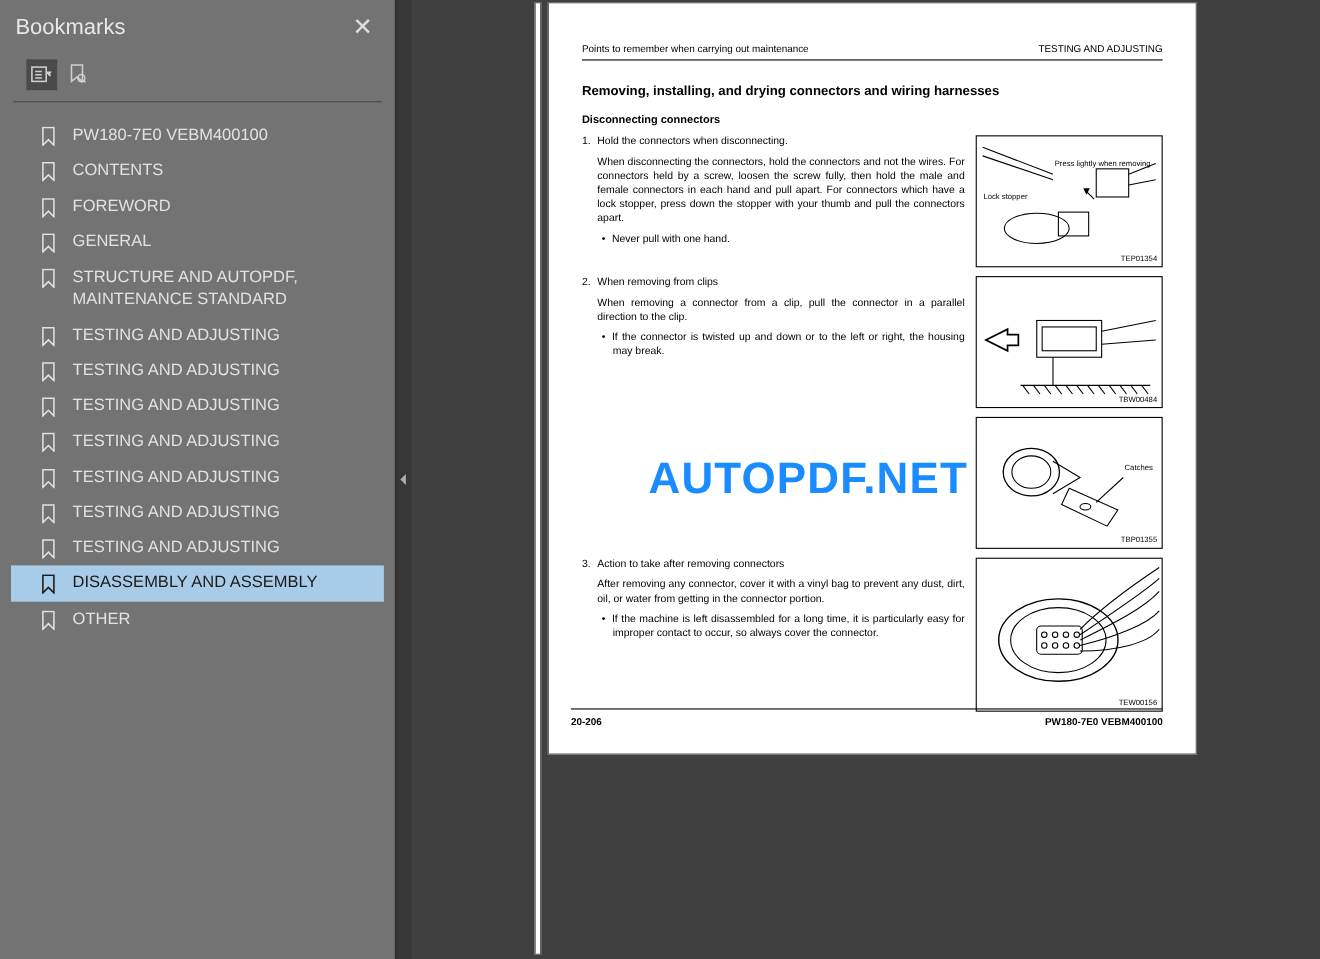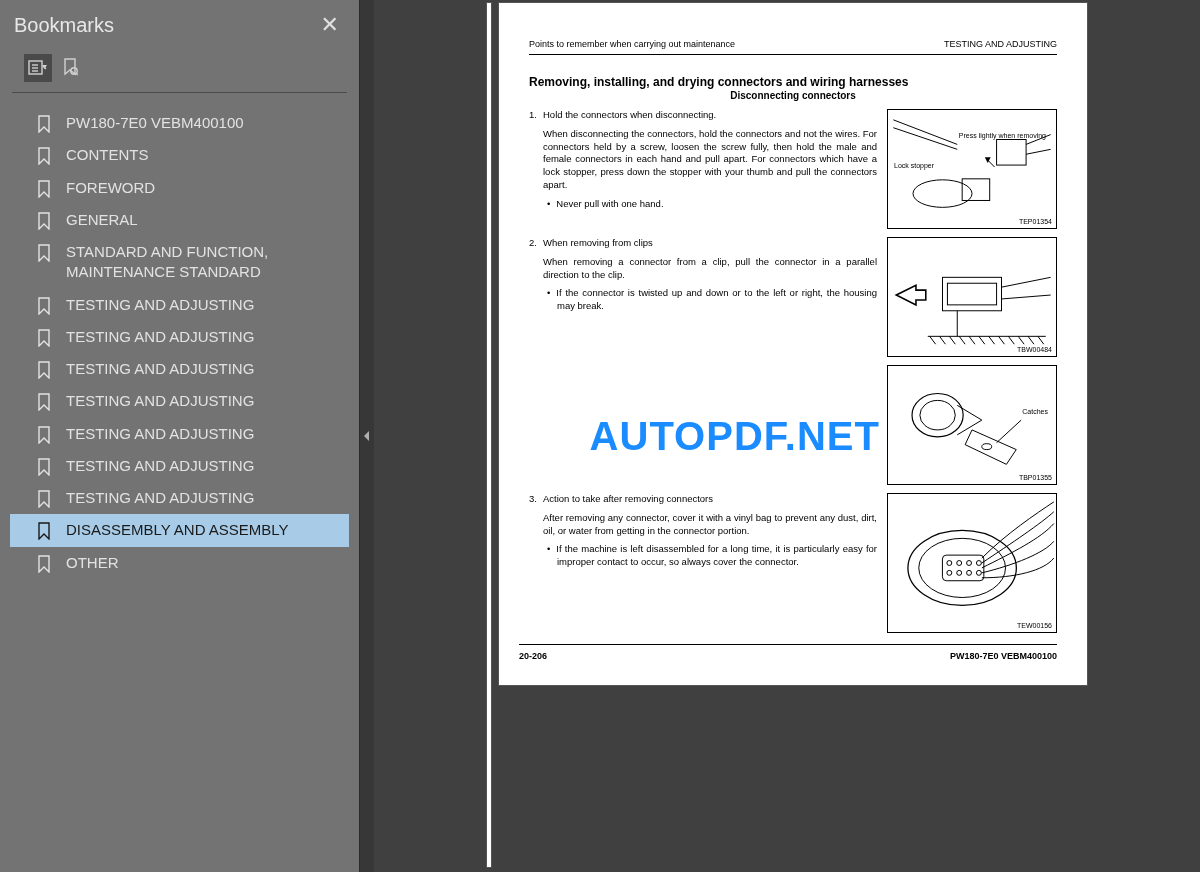--- a/index.html
+++ b/index.html
@@ -16,22 +16,22 @@
 .bookmark-item.selected { background: #a8cce8; color: #1a1a1a; }
 .bm-icon { flex-shrink: 0; width: 16px; height: 18px; margin-right: 14px; margin-top: 2px; }
 .bm-text { flex: 1; }
 .collapse-handle { width: 14px; background: #373737; display: flex; align-items: center; justify-content: center; cursor: pointer; }
 .collapse-handle svg { color: #b0b0b0; }
 .viewer { flex: 1; background: #404040; display: flex; align-items: flex-start; justify-content: center; padding: 2px; position: relative; }
 .page-wrap { display: flex; gap: 6px; height: 866px; }
 .page-sliver { width: 6px; background: #fff; border: 1px solid #555; }
 .page { width: 590px; height: 684px; background: #fff; border: 1px solid #555; position: relative; padding: 36px 30px 24px 30px; font-family: Arial, sans-serif; color: #000; font-size: 10px; }
 .pg-hdr { display: flex; justify-content: space-between; font-size: 9px; padding-bottom: 5px; border-bottom: 1px solid #000; margin-bottom: 20px; }
-.pg-title { font-size: 12px; font-weight: bold; line-height: 1.25; }
-.pg-sub { font-size: 10px; font-weight: bold; margin-bottom: 8px; text-align: center; }
+.pg-title { font-size: 12px; font-weight: bold; margin-bottom: 14px; line-height: 1.25; }
+.pg-sub { font-size: 10px; font-weight: bold; margin-bottom: 8px; }
 .sec { display: flex; margin-bottom: 8px; gap: 10px; }
 .sec-text { flex: 1; font-size: 9.5px; line-height: 1.35; text-align: justify; }
 .sec-text .num { display: inline-block; width: 14px; }
 .sec-text .body { padding-left: 14px; margin-top: 6px; }
 .sec-text .bullet { padding-left: 28px; margin-top: 6px; text-indent: -10px; }
 .sec-text .bullet::before { content: "•"; margin-right: 6px; }
 .fig { width: 170px; border: 1px solid #000; height: 120px; position: relative; display: flex; align-items: center; justify-content: center; font-size: 6px; color: #555; }
 .fig .fid { position: absolute; bottom: 3px; right: 4px; font-size: 7px; color: #000; }
 .fig svg { width: 100%; height: 100%; }
 .fig-label { position: absolute; font-size: 7px; color: #000; }
@@ -88,21 +88,21 @@
       <div class="bookmark-item">
         <svg class="bm-icon" viewBox="0 0 14 18">
           <path d="M2 1 H12 V17 L7 12 L2 17 Z" fill="none" stroke="currentColor" stroke-width="1.4"></path>
         </svg>
         <span class="bm-text">GENERAL</span>
       </div>
       <div class="bookmark-item">
         <svg class="bm-icon" viewBox="0 0 14 18">
           <path d="M2 1 H12 V17 L7 12 L2 17 Z" fill="none" stroke="currentColor" stroke-width="1.4"></path>
         </svg>
-        <span class="bm-text">STANDARD AND FUNCTION, MAINTENANCE STANDARD</span>
+        <span class="bm-text">STRUCTURE AND AUTOPDF, MAINTENANCE STANDARD</span>
       </div>
       <div class="bookmark-item">
         <svg class="bm-icon" viewBox="0 0 14 18">
           <path d="M2 1 H12 V17 L7 12 L2 17 Z" fill="none" stroke="currentColor" stroke-width="1.4"></path>
         </svg>
         <span class="bm-text">TESTING AND ADJUSTING</span>
       </div>
       <div class="bookmark-item">
         <svg class="bm-icon" viewBox="0 0 14 18">
           <path d="M2 1 H12 V17 L7 12 L2 17 Z" fill="none" stroke="currentColor" stroke-width="1.4"></path>

